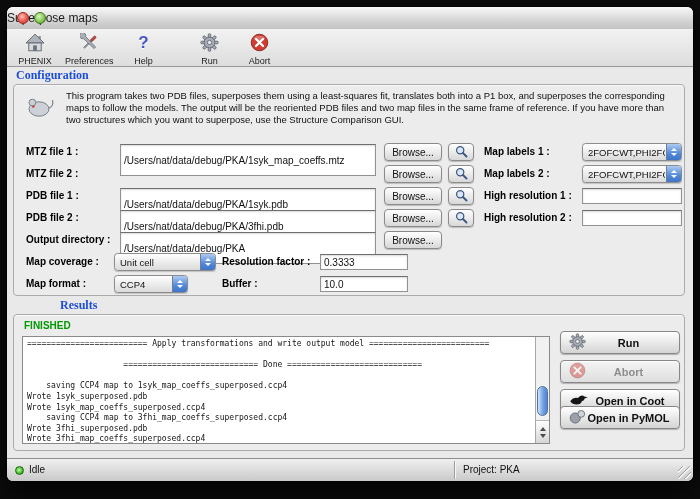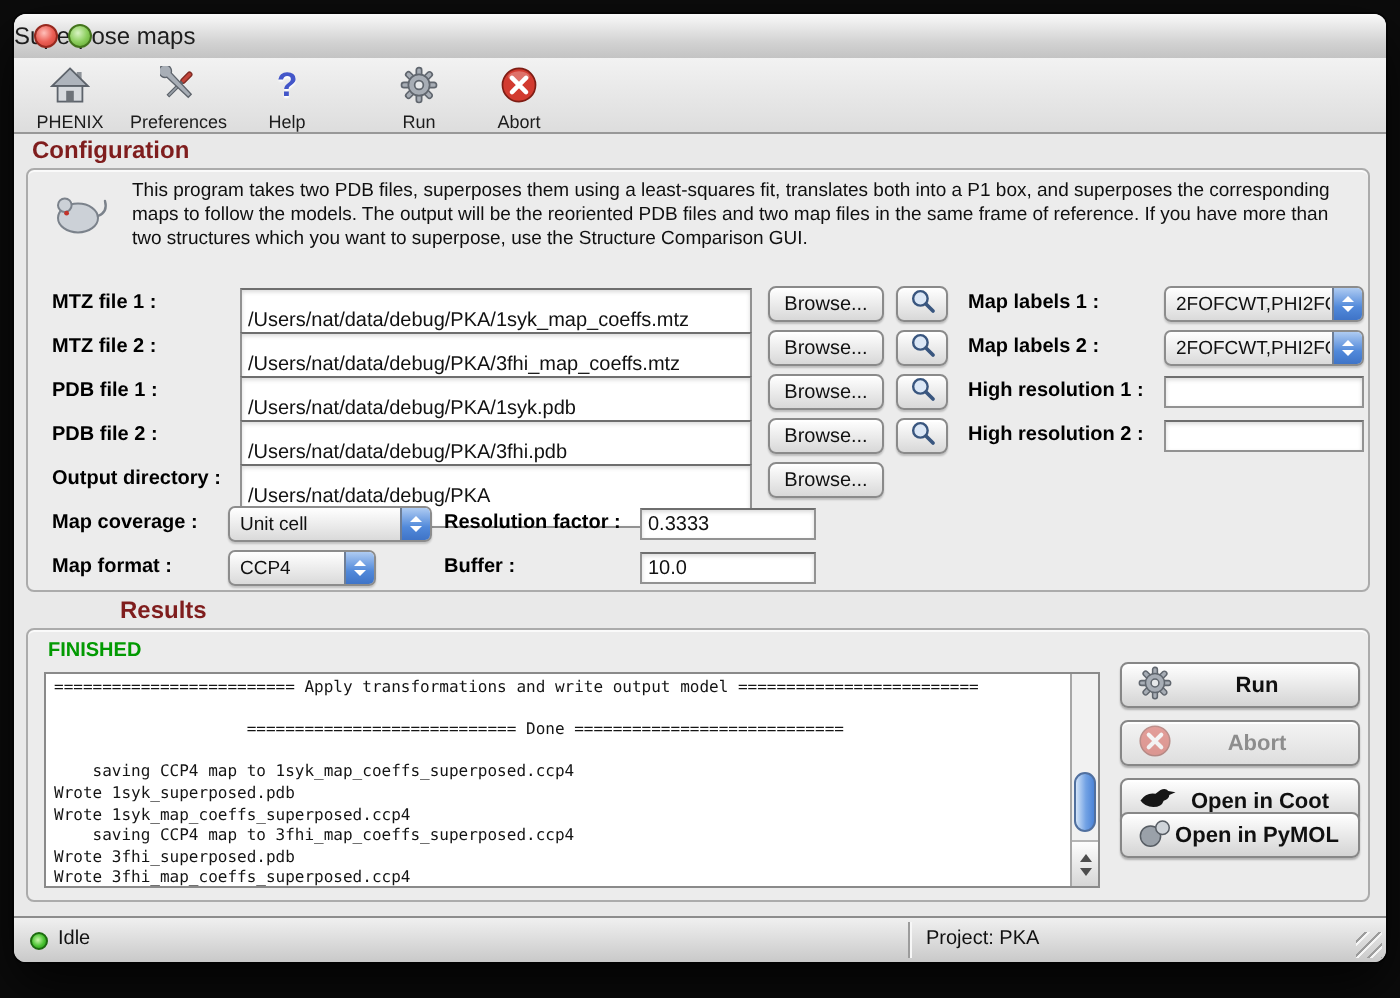--- a/index.html
+++ b/index.html
@@ -17,21 +17,21 @@
   
   .toolbar{position:absolute;top:22px;left:0;right:0;height:38px;
     background:linear-gradient(#f2f2f2,#dddddd);border-bottom:1px solid #989898;
     display:flex;align-items:flex-start;padding:2px 6px 0;gap:6px;box-sizing:border-box;}
   .tb-item{display:flex;flex-direction:column;align-items:center;min-width:40px;padding:1px 2px;border-radius:3px;}
   .tb-icon{height:20px;display:flex;align-items:center;justify-content:center;}
   .tb-label{font-size:9px;color:#1c1c1c;margin-top:4px;}
   .tb-gap{margin-left:16px;}
   .help-q{font-size:17px;font-weight:bold;color:#4356c9;text-shadow:0 1px 1px #fff;line-height:19px;}
   
-  .section-heading{position:absolute;left:9px;font-size:12px;font-weight:bold;color:#7f1d1d;}
+  .section-heading{position:absolute;left:9px;font-size:12px;font-weight:bold;color:#1d4ed8;font-family:Liberation Serif, serif;}
   .cfg-h{top:61px;} .res-h{top:291px;padding-left:44px;}
   
   .panel{position:absolute;left:6px;width:672px;border:1px solid #ababab;border-radius:4px;
     background:#ececec;box-shadow:inset 0 1px 0 #fafafa;box-sizing:border-box;}
   .config-panel{top:77px;height:212px;}
   .results-panel{top:307px;height:137px;}
   .desc-icon{position:absolute;left:11px;top:6px;}
   .desc{position:absolute;left:52px;top:5px;width:606px;font-size:9.5px;line-height:12.2px;color:#101010;}
   
   .frow{position:absolute;left:0;width:100%;height:20px;}
@@ -193,21 +193,20 @@
         <span class="combo-text">2FOFCWT,PHI2FOF...</span>
         <span class="combo-step">
             <i class="arr up"></i>
             <i class="arr dn"></i>
           </span>
       </div>
     </div>
 
     <div class="frow" style="top:80px">
       <span class="flabel">MTZ file 2 :</span>
-      <input class="ftext" value="/Users/nat/data/debug/PKA/3fhi_map_coeffs.mtz" style="">
       <button class="aqua-btn browse">Browse...</button>
       <button class="aqua-btn mag">
         <span>
           <svg width="13" height="13" viewBox="0 0 14 14">
               <circle cx="5.6" cy="5.6" r="3.9" fill="#dbe7f6" stroke="#39567f" stroke-width="1.3"></circle>
               <line x1="8.6" y1="8.6" x2="12.4" y2="12.4" stroke="#39567f" stroke-width="2" stroke-linecap="round"></line>
             </svg>
         </span>
       </button>
       <span class="rlabel">Map labels 2 :</span>

